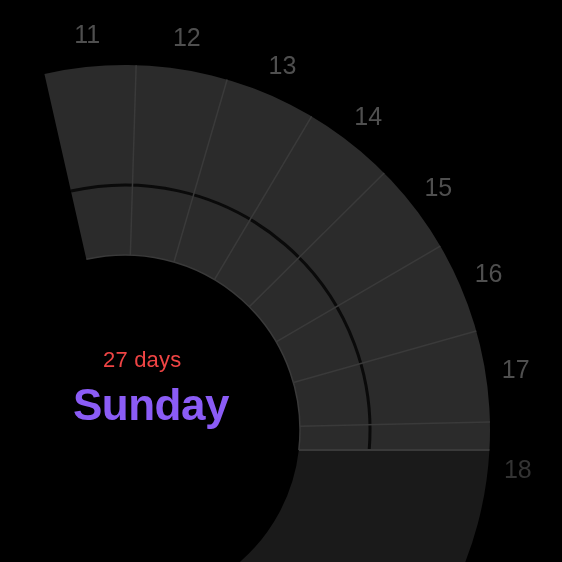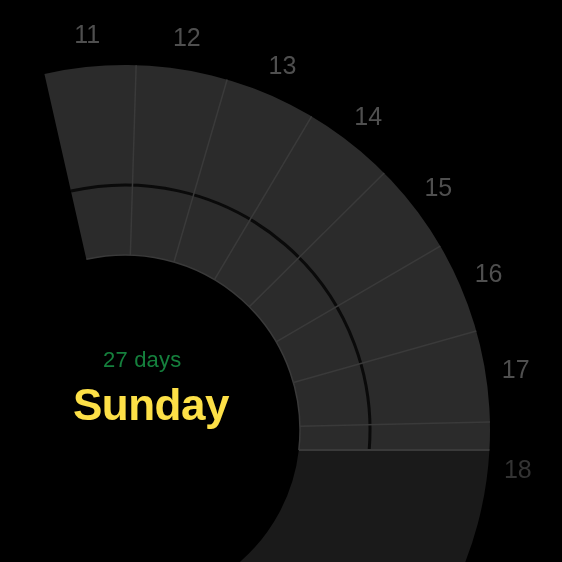--- a/index.html
+++ b/index.html
@@ -22,27 +22,27 @@
     left: 0;
     top: 0;
   }
   .center-text {
     position: absolute;
     color: #fff;
   }
   .subtitle {
     font-size: 22px;
     font-weight: 400;
-    color: #15803d;
+    color: #ef4444;
     letter-spacing: 0.2px;
   }
   .title {
     font-size: 44px;
     font-weight: 700;
-    color: #fde047;
+    color: #8b5cf6;
     letter-spacing: -0.5px;
   }
 </style>
 </head>
 <body>
 
 <div class="stage">
   <svg id="dial" width="562" height="562" viewBox="0 0 562 562">
       <path d="M 44.44543621715208 74.0000530143929 A 365 365 0 0 1 489.4516428828384 450.00000000000006 L 298.8533865071371 450 A 175 175 0 0 0 86.3779488712373 259.3150939110103 Z" fill="#2b2b2b" stroke="none"></path>
       <path d="M 489.4516428828384 450.00000000000006 A 365 365 0 0 1 359.31268726179945 709.8616883179157 L 237.34169937209563 564.1802615222883 A 175 175 0 0 0 298.8533865071371 450 Z" fill="#1a1a1a" stroke="none"></path>

